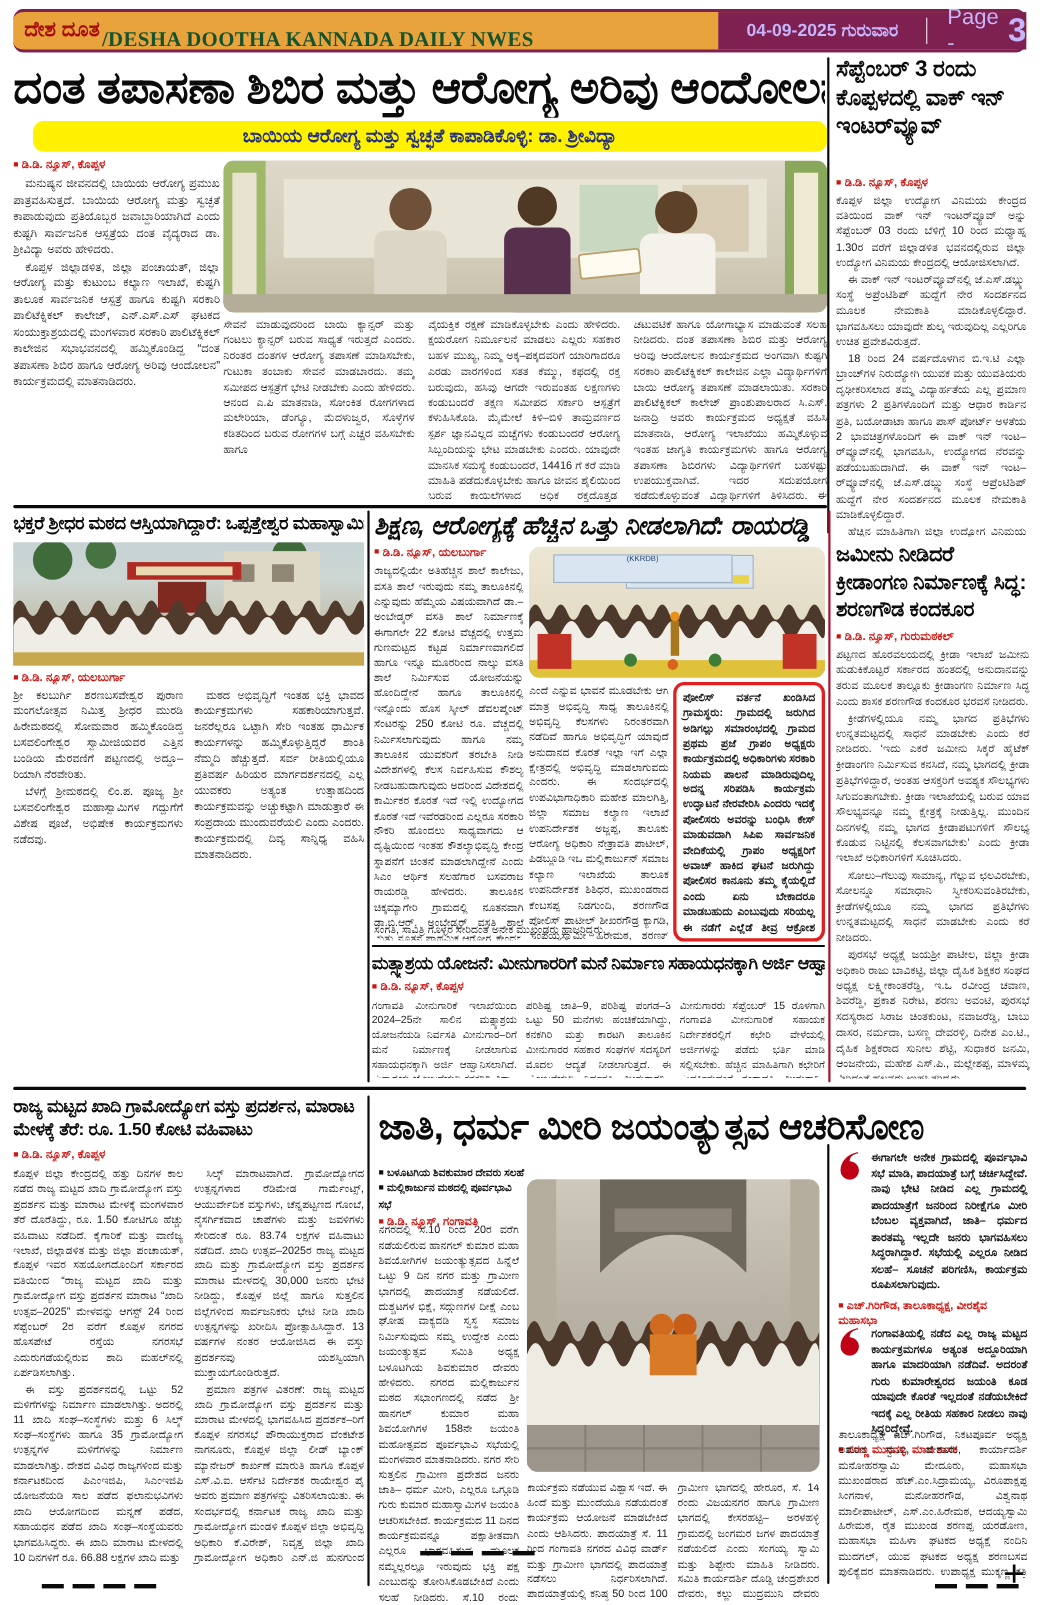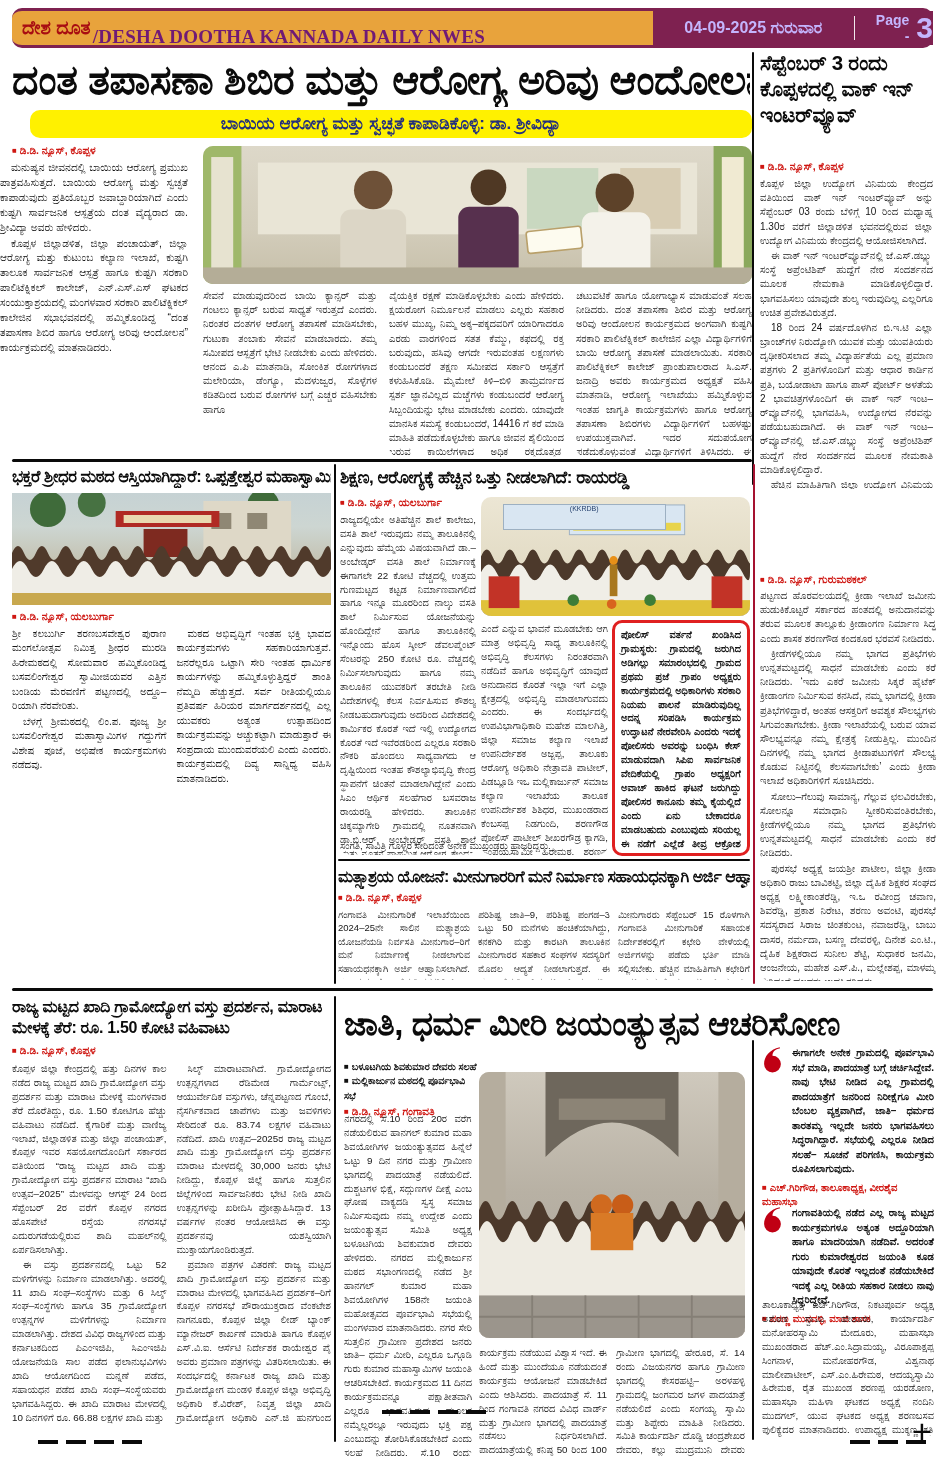--- a/index.html
+++ b/index.html
@@ -4,26 +4,26 @@
 <style>
   html,body{margin:0;padding:0;background:#ffffff;}
   #page{position:relative;width:945px;height:1459px;background:#fff;overflow:hidden;
         font-family:"Liberation Sans","DejaVu Sans",sans-serif;color:#151515;}
   .abs{position:absolute;border-radius:10px;}
   
   .banner{left:12px;top:8px;width:921px;height:40px;background:#E8A33C;
           border-top:3px solid #7E2150;border-bottom:3px solid #7E2150;display:flex;box-sizing:border-box;}
   .mast-left{flex:1;display:flex;align-items:center;padding-left:10px;white-space:nowrap;overflow:hidden;}
   .mast-kn{font-weight:bold;font-size:19px;color:#A80D12;margin-right:2px;}
-  .mast-en{font-family:"Liberation Serif","DejaVu Serif",serif;font-weight:bold;font-size:19px;color:#701a75;letter-spacing:.3px;margin-top:18px;}
+  .mast-en{font-family:"Liberation Serif","DejaVu Serif",serif;font-weight:bold;font-size:19px;color:#14532d;letter-spacing:.3px;margin-top:18px;}
   .mast-right{width:280px;background:#7E2150;color:#c4b5fd;display:flex;align-items:center;}
   .mast-date{font-weight:bold;font-size:16px;width:218px;text-align:center;white-space:nowrap;}
   .mast-div{width:1px;height:24px;background:#fff;opacity:.9;}
   .mast-page{display:flex;align-items:center;margin-left:18px;}
-  .mast-page-label{font-weight:bold;font-size:14px;margin-right:7px;text-align:right;}
+  .mast-page-label{font-weight:normal;font-size:20px;margin-right:7px;}
   .mast-page-num{font-weight:bold;font-size:30px;line-height:30px;}
   
   .hl{font-weight:800;color:#0b0b0b;letter-spacing:-.5px;white-space:nowrap;overflow:hidden;}
   .hl-wrap{font-weight:800;color:#0b0b0b;letter-spacing:-.3px;overflow:hidden;}
   .subhead{background:#FFF100;color:#232F7D;font-weight:bold;font-size:17px;text-align:center;
            line-height:28px;white-space:nowrap;overflow:hidden;}
   .byline{font-size:10.5px;font-weight:bold;color:#CF1712;white-space:nowrap;overflow:hidden;}
   .sq{font-size:8px;margin-right:3px;vertical-align:1px;}
   .bt{font-size:10px;line-height:1.42;text-align:justify;color:#161616;overflow:hidden;}
   .bt p{margin:0 0 1px 0;text-indent:11px;}
@@ -64,21 +64,21 @@
       <span class="mast-page">
         <span class="mast-page-label">Page -</span>
         <span class="mast-page-num">3</span>
       </span>
     </div>
   </div>
 
   <div class="abs hl" style="left:12px;top:55px;width:738px;height:52px;font-size:41px;line-height:50px;">ದಂತ ತಪಾಸಣಾ ಶಿಬಿರ ಮತ್ತು ಆರೋಗ್ಯ ಅರಿವು ಆಂದೋಲನ</div>
   <div class="abs subhead" style="left:30px;top:110px;width:722px;height:28px;">ಬಾಯಿಯ ಆರೋಗ್ಯ ಮತ್ತು ಸ್ವಚ್ಛತೆ ಕಾಪಾಡಿಕೊಳ್ಳಿ: ಡಾ. ಶ್ರೀವಿದ್ಯಾ</div>
   <div class="abs byline" style="left:12px;top:144px;width:200px;"><span class="sq">■</span><span>ಡಿ.ಡಿ. ನ್ಯೂಸ್, ಕೊಪ್ಪಳ</span></div>
-  <div class="abs bt" style="left:0;top:160px;width:188px;height:296px;font-size:10.5px;">
+  <div class="abs bt" style="left:12px;top:160px;width:188px;height:296px;font-size:10.5px;">
     <p>ಮನುಷ್ಯನ ಜೀವನದಲ್ಲಿ ಬಾಯಿಯ ಆರೋಗ್ಯ ಪ್ರಮುಖ ಪಾತ್ರವಹಿಸುತ್ತದೆ. ಬಾಯಿಯ ಆರೋಗ್ಯ ಮತ್ತು ಸ್ವಚ್ಛತೆ ಕಾಪಾಡುವುದು ಪ್ರತಿಯೊಬ್ಬರ ಜವಾಬ್ದಾರಿಯಾಗಿದೆ ಎಂದು ಕುಷ್ಟಗಿ ಸಾರ್ವಜನಿಕ ಆಸ್ಪತ್ರೆಯ ದಂತ ವೈದ್ಯರಾದ ಡಾ. ಶ್ರೀವಿದ್ಯಾ ಅವರು ಹೇಳಿದರು.</p>
     <p>ಕೊಪ್ಪಳ ಜಿಲ್ಲಾಡಳಿತ, ಜಿಲ್ಲಾ ಪಂಚಾಯತ್, ಜಿಲ್ಲಾ ಆರೋಗ್ಯ ಮತ್ತು ಕುಟುಂಬ ಕಲ್ಯಾಣ ಇಲಾಖೆ, ಕುಷ್ಟಗಿ ತಾಲೂಕ ಸಾರ್ವಜನಿಕ ಆಸ್ಪತ್ರೆ ಹಾಗೂ ಕುಷ್ಟಗಿ ಸರಕಾರಿ ಪಾಲಿಟೆಕ್ನಿಕಲ್ ಕಾಲೇಜ್, ಎನ್.ಎಸ್.ಎಸ್ ಘಟಕದ ಸಂಯುಕ್ತಾಶ್ರಯದಲ್ಲಿ ಮಂಗಳವಾರ ಸರಕಾರಿ ಪಾಲಿಟೆಕ್ನಿಕಲ್ ಕಾಲೇಜಿನ ಸಭಾಭವನದಲ್ಲಿ ಹಮ್ಮಿಕೊಂಡಿದ್ದ “ದಂತ ತಪಾಸಣಾ ಶಿಬಿರ ಹಾಗೂ ಆರೋಗ್ಯ ಅರಿವು ಆಂದೋಲನ” ಕಾರ್ಯಕ್ರಮದಲ್ಲಿ ಮಾತನಾಡಿದರು.</p>
   </div>
 
   <div class="abs photo" style="left:203px;top:146px;width:549px;height:138px;background:linear-gradient(180deg,#ddd8c9 0%,#d3cdbb 60%,#c6bfa9 100%);">
     <svg viewBox="0 0 200 50" preserveAspectRatio="none">
       <rect x="0" y="0" width="14" height="50" fill="#9fb86a"></rect>
       <rect x="3" y="4" width="8" height="42" fill="#e7e3d0"></rect>
       <rect x="186" y="0" width="14" height="50" fill="#8aa85c"></rect>
       <rect x="189" y="4" width="8" height="42" fill="#f0ead2"></rect>
@@ -141,21 +141,21 @@
     <div class="byline" style="margin-top:5px;"><span class="sq">■</span><span>ಡಿ.ಡಿ. ನ್ಯೂಸ್, ಯಲಬುರ್ಗಾ</span></div>
     <div class="bt cols2" style="margin-top:4px;height:352px;font-size:10.2px;">
       <p class="noind">ಶ್ರೀ ಕಲಬುರ್ಗಿ ಶರಣಬಸವೇಶ್ವರ ಪುರಾಣ ಮಂಗಲೋತ್ಸವ ನಿಮಿತ್ತ ಶ್ರೀಧರ ಮುರಡಿ ಹಿರೇಮಠದಲ್ಲಿ ಸೋಮವಾರ ಹಮ್ಮಿಕೊಂಡಿದ್ದ ಬಸವಲಿಂಗೇಶ್ವರ ಸ್ವಾಮೀಜಿಯವರ ಎತ್ತಿನ ಬಂಡಿಯ ಮೆರವಣಿಗೆ ಪಟ್ಟಣದಲ್ಲಿ ಅದ್ದೂ–ರಿಯಾಗಿ ನೆರವೇರಿತು.</p>
       <p>ಬೆಳಗ್ಗೆ ಶ್ರೀಮಠದಲ್ಲಿ ಲಿಂ.ಪ. ಪೂಜ್ಯ ಶ್ರೀ ಬಸವಲಿಂಗೇಶ್ವರ ಮಹಾಸ್ವಾಮಿಗಳ ಗದ್ದುಗೆಗೆ ವಿಶೇಷ ಪೂಜೆ, ಅಭಿಷೇಕ ಕಾರ್ಯಕ್ರಮಗಳು ನಡೆದವು.</p>
       <p>ಮಠದ ಅಭಿವೃದ್ಧಿಗೆ ಇಂತಹ ಭಕ್ತಿ ಭಾವದ ಕಾರ್ಯಕ್ರಮಗಳು ಸಹಕಾರಿಯಾಗುತ್ತವೆ. ಜನರೆಲ್ಲರೂ ಒಟ್ಟಾಗಿ ಸೇರಿ ಇಂತಹ ಧಾರ್ಮಿಕ ಕಾರ್ಯಗಳನ್ನು ಹಮ್ಮಿಕೊಳ್ಳುತ್ತಿದ್ದರೆ ಶಾಂತಿ ನೆಮ್ಮದಿ ಹೆಚ್ಚುತ್ತದೆ. ಸರ್ವ ರೀತಿಯಲ್ಲಿಯೂ ಪ್ರತಿವರ್ಷ ಹಿರಿಯರ ಮಾರ್ಗದರ್ಶನದಲ್ಲಿ ಎಲ್ಲ ಯುವಕರು ಅತ್ಯಂತ ಉತ್ಸಾಹದಿಂದ ಕಾರ್ಯಕ್ರಮವನ್ನು ಅಚ್ಚುಕಟ್ಟಾಗಿ ಮಾಡುತ್ತಾರೆ ಈ ಸಂಪ್ರದಾಯ ಮುಂದುವರೆಯಲಿ ಎಂದು ಎಂದರು. ಕಾರ್ಯಕ್ರಮದಲ್ಲಿ ದಿವ್ಯ ಸಾನ್ನಿಧ್ಯ ವಹಿಸಿ ಮಾತನಾಡಿದರು.</p>
     </div>
   </div>
 
   <div class="abs rule-v" style="left:334px;top:464px;width:1.5px;height:520px;"></div>
 
-  <div class="abs hl" style="left:340px;top:463px;width:410px;height:30px;font-size:17px;line-height:29px;">ಶಿಕ್ಷಣ, ಆರೋಗ್ಯಕ್ಕೆ ಹೆಚ್ಚಿನ ಒತ್ತು ನೀಡಲಾಗಿದೆ: ರಾಯರಡ್ಡಿ</div>
+  <div class="abs hl" style="left:340px;top:463px;width:410px;height:30px;font-size:23px;line-height:29px;font-style:italic;">ಶಿಕ್ಷಣ, ಆರೋಗ್ಯಕ್ಕೆ ಹೆಚ್ಚಿನ ಒತ್ತು ನೀಡಲಾಗಿದೆ: ರಾಯರಡ್ಡಿ</div>
   <div class="abs byline" style="left:340px;top:496px;width:160px;"><span class="sq">■</span><span>ಡಿ.ಡಿ. ನ್ಯೂಸ್, ಯಲಬುರ್ಗಾ</span></div>
   <div class="abs bt" style="left:340px;top:513px;width:136px;height:342px;font-size:9.8px;">
       <p class="noind">ರಾಜ್ಯದಲ್ಲಿಯೇ ಅತಿಹೆಚ್ಚಿನ ಶಾಲೆ ಕಾಲೇಜು, ವಸತಿ ಶಾಲೆ ಇರುವುದು ನಮ್ಮ ತಾಲೂಕಿನಲ್ಲಿ ಎನ್ನುವುದು ಹೆಮ್ಮೆಯ ವಿಷಯವಾಗಿದೆ ಡಾ.–ಅಂಬೇಡ್ಕರ್ ವಸತಿ ಶಾಲೆ ನಿರ್ಮಾಣಕ್ಕೆ ಈಗಾಗಲೇ 22 ಕೋಟಿ ವೆಚ್ಚದಲ್ಲಿ ಉತ್ತಮ ಗುಣಮಟ್ಟದ ಕಟ್ಟಡ ನಿರ್ಮಾಣವಾಗಲಿದೆ ಹಾಗೂ ಇನ್ನೂ ಮೂರರಿಂದ ನಾಲ್ಕು ವಸತಿ ಶಾಲೆ ನಿರ್ಮಿಸುವ ಯೋಜನೆಯನ್ನು ಹೊಂದಿದ್ದೇನೆ ಹಾಗೂ ತಾಲೂಕಿನಲ್ಲಿ ಇನ್ನೊಂದು ಹೊಸ ಸ್ಕೀಲ್ ಡೆವಲಪ್ಮೆಂಟ್ ಸೆಂಟರನ್ನು 250 ಕೋಟಿ ರೂ. ವೆಚ್ಚದಲ್ಲಿ ನಿರ್ಮಿಸಲಾಗುವುದು ಹಾಗೂ ನಮ್ಮ ತಾಲೂಕಿನ ಯುವಕರಿಗೆ ತರಬೇತಿ ನೀಡಿ ವಿದೇಶಗಳಲ್ಲಿ ಕೆಲಸ ನಿರ್ವಹಿಸುವ ಕೌಶಲ್ಯ ನೀಡಬಹುದಾಗುವುದು ಅದರಿಂದ ವಿದೇಶದಲ್ಲಿ ಕಾರ್ಮಿಕರ ಕೊರತೆ ಇದೆ ಇಲ್ಲಿ ಉದ್ಯೋಗದ ಕೊರತೆ ಇದೆ ಇವೆರಡರಿಂದ ಎಲ್ಲರೂ ಸರಕಾರಿ ನೌಕರಿ ಹೊಂದಲು ಸಾಧ್ಯವಾಗದು ಆ ದೃಷ್ಟಿಯಿಂದ ಇಂತಹ ಕೌಶಲ್ಯಾಭಿವೃದ್ಧಿ ಕೇಂದ್ರ ಸ್ಥಾಪನೆಗೆ ಚಿಂತನೆ ಮಾಡಲಾಗಿದ್ದೇನೆ ಎಂದು ಸಿಎಂ ಆರ್ಥಿಕ ಸಲಹೆಗಾರ ಬಸವರಾಜ ರಾಯರಡ್ಡಿ ಹೇಳಿದರು. ತಾಲೂಕಿನ ಚಿಕ್ಕಮ್ಯಾಗೇರಿ ಗ್ರಾಮದಲ್ಲಿ ನೂತನವಾಗಿ ಡಾ.ಬಿ.ಆರ್. ಅಂಬೇಡ್ಕರ್ ವಸತಿ ಶಾಲೆ ಮತ್ತು ನೂತನ ಪ್ರಾಥಮಿಕ ಆರೋಗ್ಯ ಕೇಂದ್ರದ ಅಡಿಗಲ್ಲು ಸಮಾರಂಭದಲ್ಲಿ ಭಾಗವಹಿಸಿ ಅವರು ಮಾತನಾಡಿದರು. ರಾಜ್ಯದಲ್ಲಿ ಕೇವಲ</p>
     </div>
 
   <div class="abs photo" style="left:481px;top:497px;width:269px;height:119px;background:linear-gradient(180deg,#ece6d4 0%,#e3dcc6 55%,#d9c489 100%);">
     <svg viewBox="0 0 140 60" preserveAspectRatio="none">
       <rect x="46" y="4" width="60" height="15" fill="#d9e6f2" stroke="#9db0c2" stroke-width="0.5"></rect>
       <rect x="48" y="13" width="56" height="4" fill="#e8d44c"></rect>
       <path d="M0,60 V30 Q3,23 6,30 T12,30 T18,30 T24,30 T30,30 T36,30 T42,30 T48,30 T54,30 T60,30 T66,30 T72,30 T78,30 T84,30 T90,30 T96,30 T102,30 T108,30 T114,30 T120,30 T126,30 T132,30 T138,30 T140,30 V60 Z" fill="#4c392b"></path>
@@ -190,20 +190,21 @@
       <p class="noind">ಗಂಗಾವತಿ ಮೀನುಗಾರಿಕೆ ಇಲಾಖೆಯಿಂದ 2024–25ನೇ ಸಾಲಿನ ಮತ್ಸ್ಯಾಶ್ರಯ ಯೋಜನೆಯಡಿ ನಿರ್ವಸತಿ ಮೀನುಗಾರ–ರಿಗೆ ಮನೆ ನಿರ್ಮಾಣಕ್ಕೆ ನೀಡಲಾಗುವ ಸಹಾಯಧನಕ್ಕಾಗಿ ಅರ್ಜಿ ಆಹ್ವಾನಿಸಲಾಗಿದೆ. ಮತ್ಸ್ಯಾಶ್ರಯ ಯೋಜನೆಯಡಿ ಕನಕಗಿರಿ ವಿಧಾನ ಸಭಾ ಕ್ಷೇತ್ರಕ್ಕೆ ಸಾಮಾನ್ಯ ವರ್ಗ–38,</p>
     </div>
   <div class="abs bt" style="left:478px;top:908px;width:132px;height:72px;font-size:9.5px;">
       <p class="noind">ಪರಿಶಿಷ್ಟ ಜಾತಿ–9, ಪರಿಶಿಷ್ಟ ಪಂಗಡ–3 ಒಟ್ಟು 50 ಮನೆಗಳು ಹಂಚಿಕೆಯಾಗಿದ್ದು, ಕನಕಗಿರಿ ಮತ್ತು ಕಾರಟಗಿ ತಾಲೂಕಿನ ಮೀನುಗಾರರ ಸಹಕಾರ ಸಂಘಗಳ ಸದಸ್ಯರಿಗೆ ಮೊದಲ ಆದ್ಯತೆ ನೀಡಲಾಗುತ್ತದೆ. ಈ ಯೋಜನೆಯಡಿ ನಿರ್ವಸತಿ ಮೀನುಗಾರರಿಗೆ ಮನೆಗಳನ್ನು ನಿರ್ಮಿಸಿಕೊಳ್ಳಲು ಸಹಾಯಧನ ವಿತರಿಸಲಾಗುತ್ತಿದ್ದು, ನಿರ್ವಸತಿ</p>
     </div>
   <div class="abs bt" style="left:618px;top:908px;width:132px;height:72px;font-size:9.5px;">
       <p class="noind">ಮೀನುಗಾರರು ಸೆಪ್ಟೆಂಬರ್ 15 ರೊಳಗಾಗಿ ಗಂಗಾವತಿ ಮೀನುಗಾರಿಕೆ ಸಹಾಯಕ ನಿರ್ದೇಶಕರಲ್ಲಿಗೆ ಕಛೇರಿ ವೇಳೆಯಲ್ಲಿ ಅರ್ಜಿಗಳನ್ನು ಪಡೆದು ಭರ್ತಿ ಮಾಡಿ ಸಲ್ಲಿಸಬೇಕು. ಹೆಚ್ಚಿನ ಮಾಹಿತಿಗಾಗಿ ಕಛೇರಿಗೆ ಸಂಪರ್ಕಿಸುವಂತೆ ಗಂಗಾವತಿ ಮೀನುಗಾರಿಕೆ ಸಹಾಯಕ ನಿರ್ದೇಶಕರು ಪ್ರಕಟಣೆಯಲ್ಲಿ ತಿಳಿಸಿದ್ದಾರೆ.</p>
     </div>
 
   <div class="abs rule-red" style="left:753px;top:464px;width:2px;height:520px;"></div>
+  <div class="abs hl-wrap" style="left:760px;top:492px;width:176px;height:78px;font-size:19px;line-height:1.32;">ಜಮೀನು ನೀಡಿದರೆ ಕ್ರೀಡಾಂಗಣ ನಿರ್ಮಾಣಕ್ಕೆ ಸಿದ್ಧ: ಶರಣಗೌಡ ಕಂದಕೂರ</div>
   <div class="abs byline" style="left:760px;top:573px;width:176px;"><span class="sq">■</span><span>ಡಿ.ಡಿ. ನ್ಯೂಸ್, ಗುರುಮಠಕಲ್</span></div>
   <div class="abs bt" style="left:760px;top:589px;width:176px;height:392px;">
     <p class="noind">ಪಟ್ಟಣದ ಹೊರವಲಯದಲ್ಲಿ ಕ್ರೀಡಾ ಇಲಾಖೆ ಜಮೀನು ಹುಡುಕಿಕೊಟ್ಟರೆ ಸರ್ಕಾರದ ಹಂತದಲ್ಲಿ ಅನುದಾನವನ್ನು ತರುವ ಮೂಲಕ ತಾಲ್ಲೂಕು ಕ್ರೀಡಾಂಗಣ ನಿರ್ಮಾಣ ಸಿದ್ಧ ಎಂದು ಶಾಸಕ ಶರಣಗೌಡ ಕಂದಕೂರ ಭರವಸೆ ನೀಡಿದರು.</p>
     <p>ಕ್ರೀಡೆಗಳಲ್ಲಿಯೂ ನಮ್ಮ ಭಾಗದ ಪ್ರತಿಭೆಗಳು ಉನ್ನತಮಟ್ಟದಲ್ಲಿ ಸಾಧನೆ ಮಾಡಬೇಕು ಎಂದು ಕರೆ ನೀಡಿದರು. ‘ಇದು ಎಕರೆ ಜಮೀನು ಸಿಕ್ಕರೆ ಹೈಟೆಕ್ ಕ್ರೀಡಾಂಗಣ ನಿರ್ಮಿಸುವ ಕನಸಿದೆ, ನಮ್ಮ ಭಾಗದಲ್ಲಿ ಕ್ರೀಡಾ ಪ್ರತಿಭೆಗಳಿದ್ದಾರೆ, ಅಂತಹ ಆಸಕ್ತರಿಗೆ ಅವಶ್ಯಕ ಸೌಲಭ್ಯಗಳು ಸಿಗುವಂತಾಗಬೇಕು. ಕ್ರೀಡಾ ಇಲಾಖೆಯಲ್ಲಿ ಬರುವ ಯಾವ ಸೌಲಭ್ಯವನ್ನೂ ನಮ್ಮ ಕ್ಷೇತ್ರಕ್ಕೆ ನೀಡುತ್ತಿಲ್ಲ. ಮುಂದಿನ ದಿನಗಳಲ್ಲಿ ನಮ್ಮ ಭಾಗದ ಕ್ರೀಡಾಪಟುಗಳಿಗೆ ಸೌಲಭ್ಯ ಕೊಡುವ ನಿಟ್ಟಿನಲ್ಲಿ ಕೆಲಸವಾಗಬೇಕು’ ಎಂದು ಕ್ರೀಡಾ ಇಲಾಖೆ ಅಧಿಕಾರಿಗಳಿಗೆ ಸೂಚಿಸಿದರು.</p>
     <p>ಸೋಲು–ಗೆಲುವು ಸಾಮಾನ್ಯ, ಗೆಲ್ಲುವ ಛಲವಿರಬೇಕು, ಸೋಲನ್ನೂ ಸಮಾಧಾನಿ ಸ್ವೀಕರಿಸುವಂತಿರಬೇಕು, ಕ್ರೀಡೆಗಳಲ್ಲಿಯೂ ನಮ್ಮ ಭಾಗದ ಪ್ರತಿಭೆಗಳು ಉನ್ನತಮಟ್ಟದಲ್ಲಿ ಸಾಧನೆ ಮಾಡಬೇಕು ಎಂದು ಕರೆ ನೀಡಿದರು.</p>
     <p>ಪುರಸಭೆ ಅಧ್ಯಕ್ಷೆ ಜಯಶ್ರೀ ಪಾಟೀಲ, ಜಿಲ್ಲಾ ಕ್ರೀಡಾ ಅಧಿಕಾರಿ ರಾಜು ಬಾವಿಕಟ್ಟಿ, ಜಿಲ್ಲಾ ದೈಹಿಕ ಶಿಕ್ಷಕರ ಸಂಘದ ಅಧ್ಯಕ್ಷ ಲಕ್ಷ್ಮೀಕಾಂತರೆಡ್ಡಿ, ಇ.ಒ ರವೀಂದ್ರ ಚವಾಣ, ಶಿವರೆಡ್ಡಿ, ಪ್ರಕಾಶ ನಿರೇಟ, ಶರಣು ಅವಂಟಿ, ಪುರಸಭೆ ಸದಸ್ಯರಾದ ಸಿರಾಜ ಚಿಂತಕುಂಟ, ನವಾಜರೆಡ್ಡಿ, ಬಾಬು ದಾಸರ, ನರ್ಮದಾ, ಬಸಣ್ಣ ದೇವರಳ್ಳಿ, ದಿನೇಶ ಎಂ.ಟಿ., ದೈಹಿಕ ಶಿಕ್ಷಕರಾದ ಸುನೀಲ ಶೆಟ್ಟಿ, ಸುಧಾಕರ ಜನಮಿ, ಆಂಜನೇಯ, ಮಹೇಶ ಎಸ್.ಪಿ., ಮಲ್ಲೇಶಪ್ಪ, ಮಾಳಮ್ಮ ಸೇರಿದಂತೆ ಹಲವರು ಉಪಸ್ಥಿತರಿದ್ದರು.</p>
   </div>
 
   <div class="abs rule-h" style="left:12px;top:988px;width:921px;height:2.5px;"></div>
 

